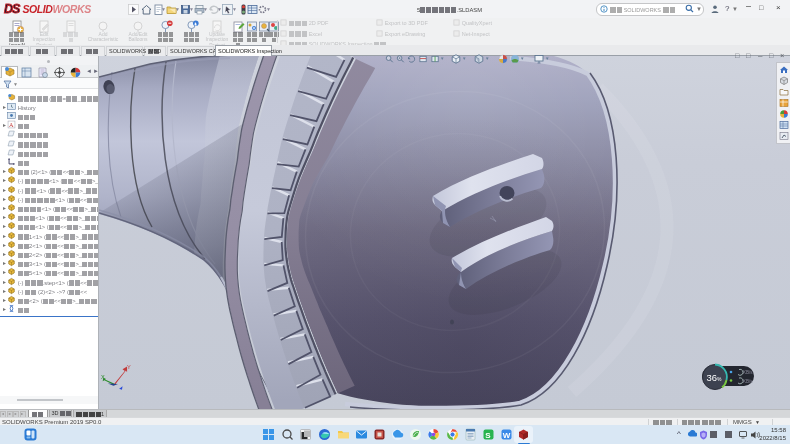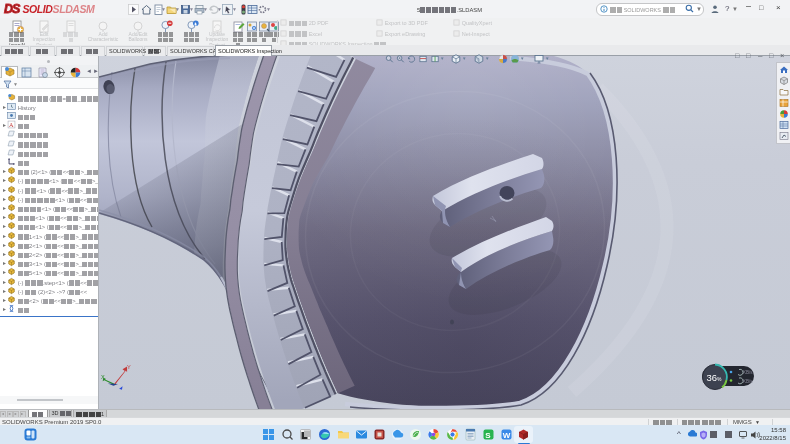--- a/index.html
+++ b/index.html
@@ -1,21 +1,21 @@
 <!DOCTYPE html>
 <html><head><meta charset="utf-8"><style>
 *{margin:0;padding:0;box-sizing:border-box;}
 html,body{width:790px;height:444px;overflow:hidden;font-family:"Liberation Sans",sans-serif;}
 .abs{position:absolute;}
 i.ck{display:inline-block;vertical-align:middle;}
 .t{position:absolute;white-space:nowrap;font-size:6px;line-height:1.05;}
 </style></head>
 <body style="position:relative;background:#fff;">
 <div class="abs" style="left:0;top:0;width:790px;height:18px;background:#f2f3f5;">
-<div class="t" style="left:4px;top:2.5px;font-size:11px;font-style:italic;font-weight:bold;color:#c8242b;"><span style="font-size:12.5px;letter-spacing:-1px;-webkit-text-stroke:0.9px #c8242b;color:#7f1d1d;">DS</span> <span style="font-size:10.5px;letter-spacing:-0.4px;">SOLID<span style="color:#dd8488;">SLDASM</span></span></div>
+<div class="t" style="left:4px;top:2.5px;font-size:11px;font-style:italic;font-weight:bold;color:#c8242b;"><span style="font-size:12.5px;letter-spacing:-1px;-webkit-text-stroke:0.9px #c8242b;color:#0f172a;">DS</span> <span style="font-size:10.5px;letter-spacing:-0.4px;">SOLID<span style="color:#dd8488;">WORKS</span></span></div>
 <div class="t" style="left:128px;top:5px;font-size:7px;color:#555;">►</div>
 <svg class="abs" style="left:128px;top:3.5px;" width="11" height="11" viewBox="0 0 11 11">
       <rect x="0.5" y="0.5" width="10" height="10" fill="#fbfbfc" stroke="#c8c9cb" stroke-width="0.7"></rect>
       <path d="M4 2.5l4 3-4 3z" fill="#556"></path>
     </svg>
 <svg class="abs" style="left:141px;top:3.5px;" width="11" height="11" viewBox="0 0 11 11">
       <path d="M5.5 1.5L10 5.5H8.8V10H2.2V5.5H1Z" fill="none" stroke="#5a6b80" stroke-width="1"></path>
     </svg>
 <svg class="abs" style="left:153px;top:3.5px;" width="11" height="11" viewBox="0 0 11 11">
       <rect x="2" y="1" width="7" height="9.5" fill="#fff" stroke="#7a8aa0" stroke-width="0.9"></rect>

